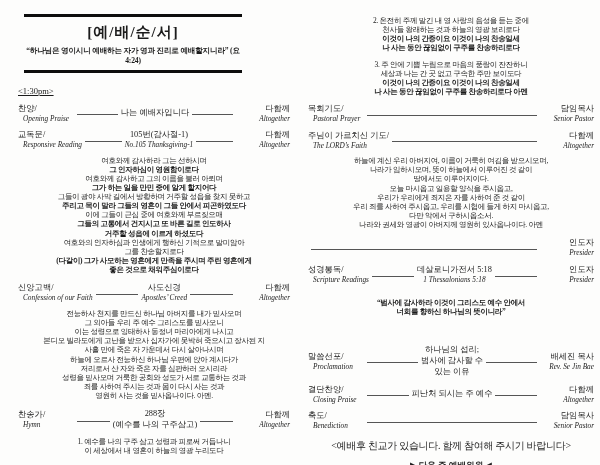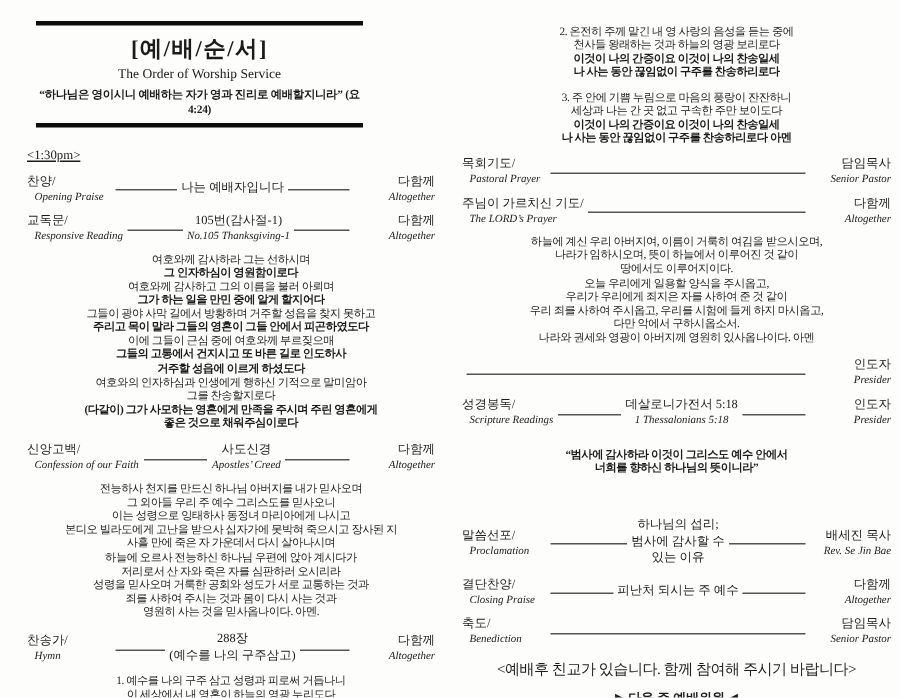--- a/index.html
+++ b/index.html
@@ -39,21 +39,20 @@
   .roster span{margin:0 4px;white-space:nowrap;}
 </style>
 </head>
 <body>
 
 <div class="page page-left">
 
   <div class="header-box">
     <div class="bar"></div>
     <div class="hdr-title">[예/배/순/서]</div>
-    <div class="hdr-sub">The Order of Worship Service</div>
     <div class="hdr-verse">“하나님은 영이시니 예배하는 자가 영과 진리로 예배할지니라” (요 4:24)</div>
     <div class="bar"></div>
   </div>
 
   <div class="time">&lt;1:30pm&gt;</div>
 
   <div class="row">
     <div class="lbl">
       <div class="kr">찬양/</div>
       <div class="en">Opening Praise</div>
@@ -179,34 +178,34 @@
     <div class="hline"></div>
     <div class="role">
       <div class="kr">담임목사</div>
       <div class="en">Senior Pastor</div>
     </div>
   </div>
 
   <div class="row">
     <div class="lbl">
       <div class="kr">주님이 가르치신 기도/</div>
-      <div class="en">The LORD’s Prayer</div>
+      <div class="en">The LORD’s Faith</div>
     </div>
     <div class="hline"></div>
     <div class="role">
       <div class="kr">다함께</div>
       <div class="en">Altogether</div>
     </div>
   </div>
 
   <div class="block">
       <div class="ln">하늘에 계신 우리 아버지여, 이름이 거룩히 여김을 받으시오며,</div>
       <div class="ln">나라가 임하시오며, 뜻이 하늘에서 이루어진 것 같이</div>
       <div class="ln">땅에서도 이루어지이다.</div>
-      <div class="ln">오늘 우리에게 일용할 양식을 주시옵고,</div>
+      <div class="ln">오늘 마시옵고 일용할 양식을 주시옵고,</div>
       <div class="ln">우리가 우리에게 죄지은 자를 사하여 준 것 같이</div>
       <div class="ln">우리 죄를 사하여 주시옵고, 우리를 시험에 들게 하지 마시옵고,</div>
       <div class="ln">다만 악에서 구하시옵소서.</div>
       <div class="ln">나라와 권세와 영광이 아버지께 영원히 있사옵나이다. 아멘</div>
     </div>
 
   <div class="row">
     <div class="hline"></div>
     <div class="role">
       <div class="kr">인도자</div>

